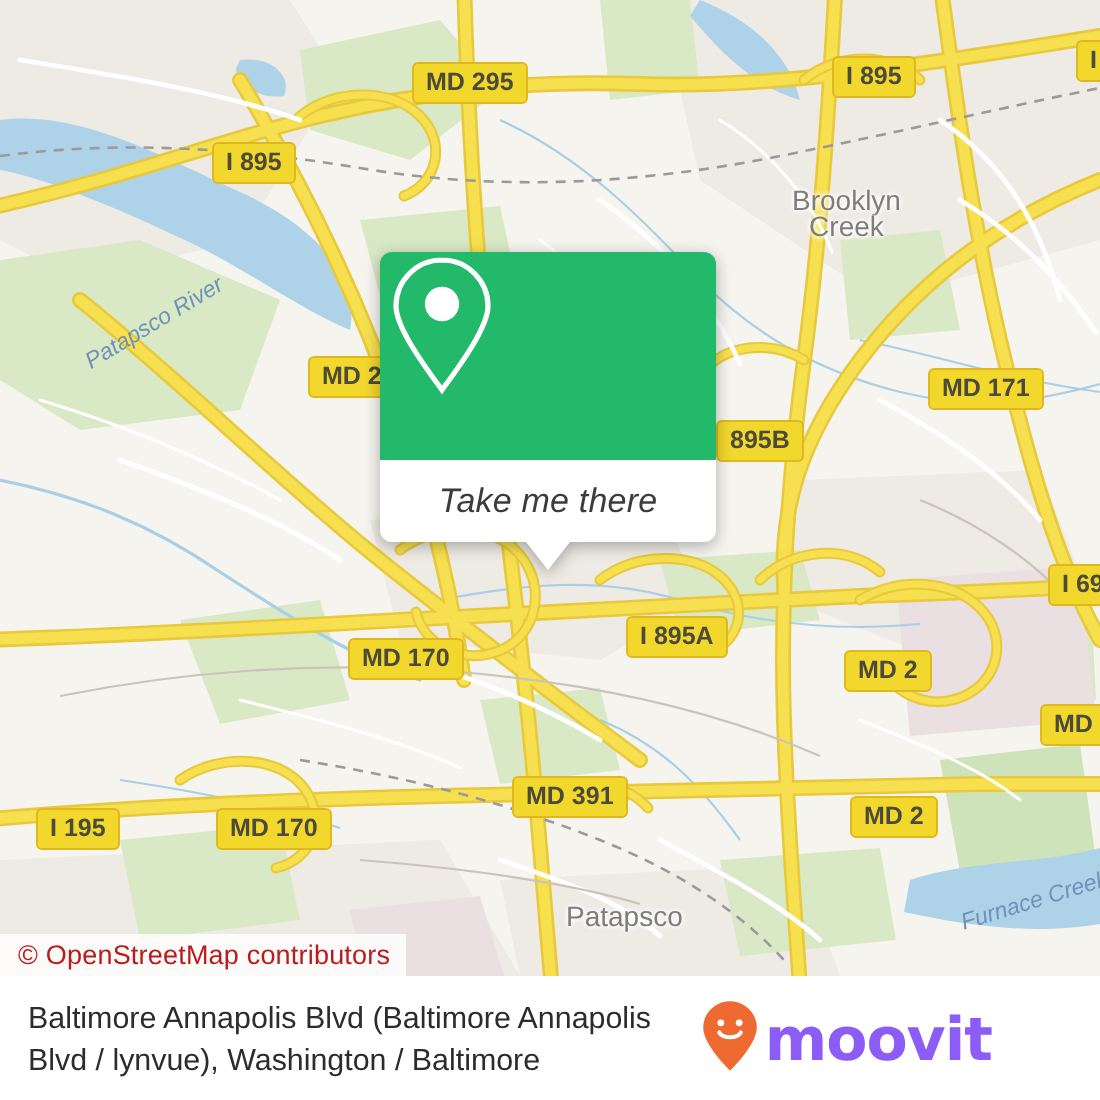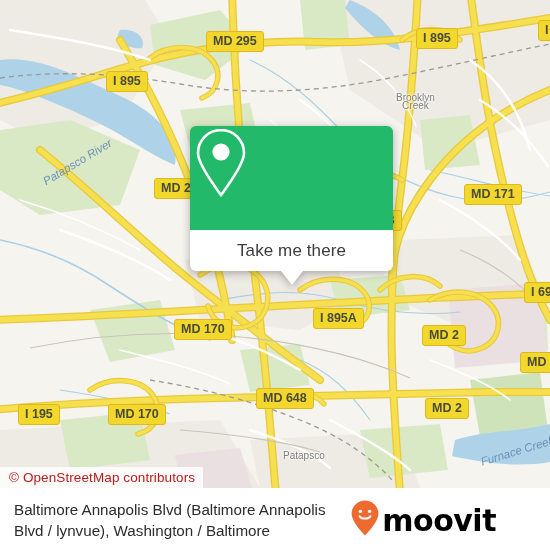--- a/index.html
+++ b/index.html
@@ -18,22 +18,23 @@
   #attribution{
     position:absolute;left:0;bottom:0;height:21px;line-height:21px;
     background:rgba(255,255,255,.82);
     padding:0 8px 0 9px;
     font-size:13.5px;color:#b91c1c;white-space:nowrap;
     letter-spacing:.1px;
   }
 
   
   #popup{
-    position:absolute;left:190px;top:126px;width:203px;
+    position:absolute;left:190px;top:126px;width:168px;
     filter:drop-shadow(0 2px 4px rgba(0,0,0,.30));
+    font-style:italic;
   }
   #popup-body{
     background:#22b96a;border-radius:6px 6px 0 0;
     height:104px;display:flex;align-items:center;justify-content:center;
   }
   #popup-foot{
     background:#ffffff;border-radius:0 0 6px 6px;
     height:41px;display:flex;align-items:center;justify-content:center;
     font-size:17px;color:#3c3c3c;letter-spacing:.1px;
   }
@@ -50,27 +51,27 @@
     border-top:1px solid #ffffff;
   }
   #footer-title{
     flex:1 1 auto;padding-left:14px;padding-right:6px;
     font-size:15.2px;line-height:21px;color:#2c2c2c;
   }
   #footer-logo{
     flex:0 0 auto;display:flex;align-items:center;padding-right:12px;gap:2px;
   }
   #footer-logo .wordmark{
-    font-size:30px;font-weight:bold;color:#000000;letter-spacing:-0.5px;
+    font-size:30px;font-weight:bold;color:#8b5cf6;letter-spacing:-0.5px;
     font-family:"DejaVu Sans","Liberation Sans",sans-serif;
   }
 
   
   .maplabel{position:absolute;white-space:nowrap;pointer-events:none;}
-  .placelabel{color:#7d7d7d;font-size:10px;text-shadow:0 0 3px #fff,0 0 3px #fff,0 0 2px #fff;}
+  .placelabel{color:#7d7d7d;font-size:14px;text-shadow:0 0 3px #fff,0 0 3px #fff,0 0 2px #fff;}
   .waterlabel{color:#6f92b8;font-size:11.5px;font-style:italic;}
   .shield{
     position:absolute;background:#f2d72c;border:1.6px solid #e0b81d;border-radius:3px;
     color:#4b4b3a;font-size:12.5px;font-weight:bold;line-height:16px;
     padding:1px 6px 2px;white-space:nowrap;box-sizing:border-box;
   }
 </style>
 </head>
 <body>
 
@@ -227,21 +228,21 @@
     <div class="shield" style="left:416px;top:28px;">I 895</div>
     <div class="shield" style="left:538px;top:20px;">I 8</div>
     <div class="shield" style="left:154px;top:178px;">MD 295</div>
     <div class="shield" style="left:464px;top:184px;">MD 171</div>
     <div class="shield" style="left:358px;top:210px;">895B</div>
     <div class="shield" style="left:524px;top:282px;">I 695</div>
     <div class="shield" style="left:313px;top:308px;">I 895A</div>
     <div class="shield" style="left:174px;top:319px;">MD 170</div>
     <div class="shield" style="left:422px;top:325px;">MD 2</div>
     <div class="shield" style="left:520px;top:352px;">MD 710</div>
-    <div class="shield" style="left:256px;top:388px;">MD 648</div>
+    <div class="shield" style="left:256px;top:388px;">MD 391</div>
     <div class="shield" style="left:425px;top:398px;">MD 2</div>
     <div class="shield" style="left:18px;top:404px;">I 195</div>
     <div class="shield" style="left:108px;top:404px;">MD 170</div>
 
     <div id="popup">
       <div id="popup-body">
         <span>
           <svg width="62" height="74" viewBox="0 0 62 74" aria-hidden="true">
             <path d="M31 4 C18.3 4 8 14.3 8 27 C8 38.5 24.5 60 31 69 C37.5 60 54 38.5 54 27 C54 14.3 43.7 4 31 4 Z" fill="none" stroke="#ffffff" stroke-width="2.6"></path>
             <circle cx="31" cy="26" r="8.6" fill="#ffffff"></circle>

